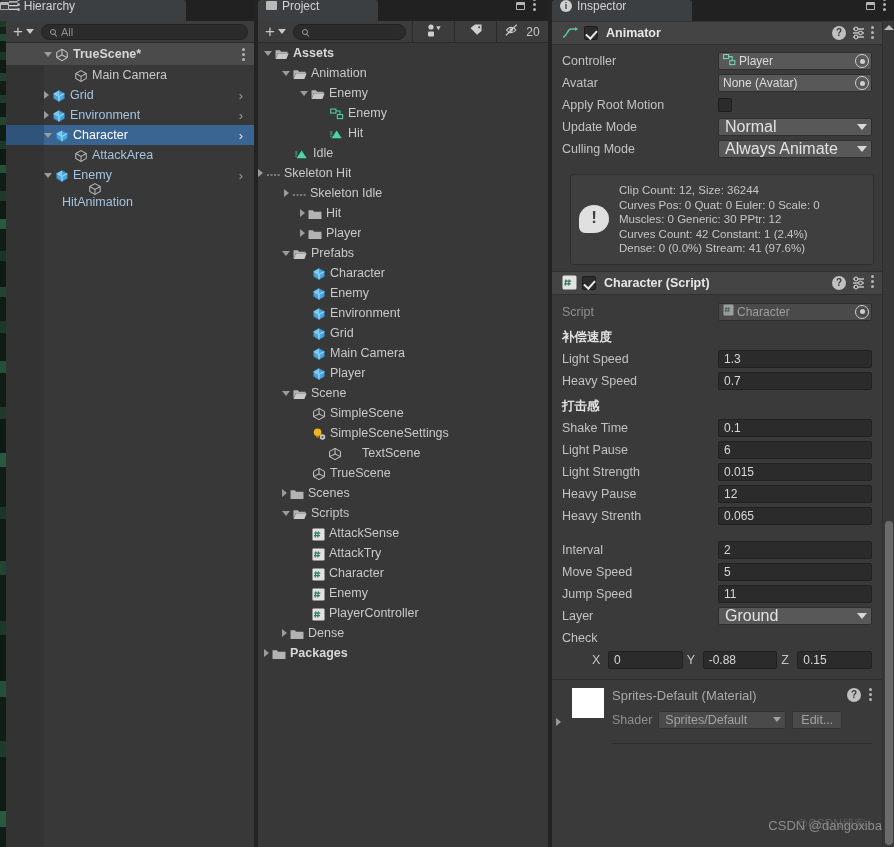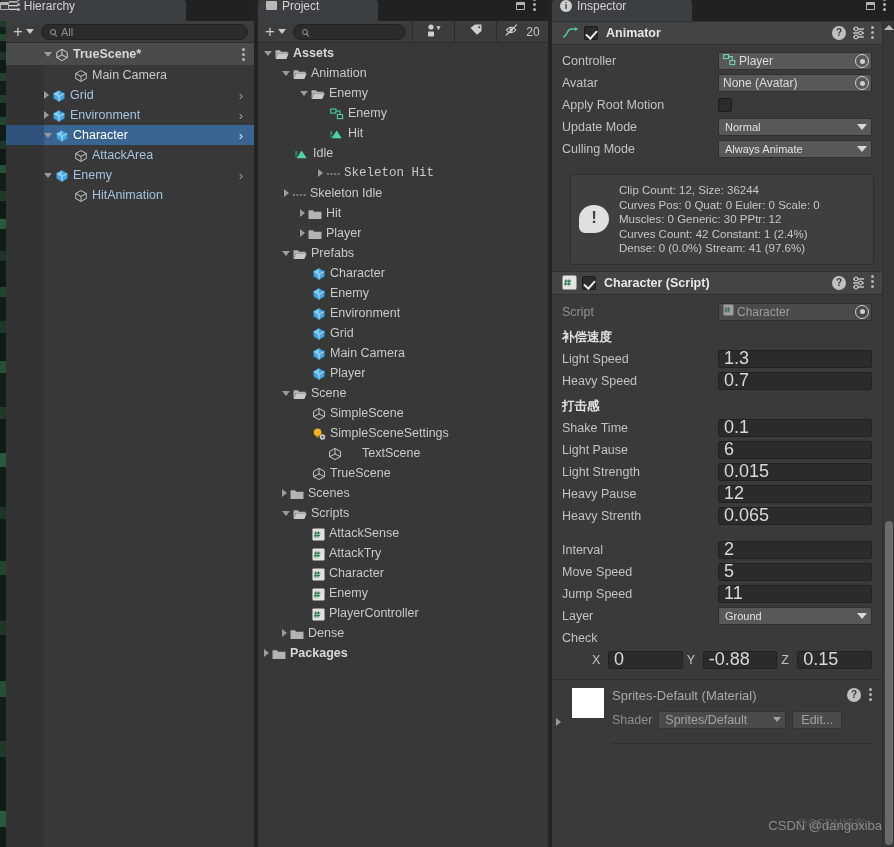--- a/index.html
+++ b/index.html
@@ -208,26 +208,26 @@
   .objfield.readonly { background: #4a4a4a; color: #9d9d9d; }
   .objfield .odot {
     margin-left: auto; width: 14px; height: 14px; border-radius: 50%;
     border: 1.5px solid #cfcfcf; display: flex; align-items: center;
     justify-content: center; flex: none;
   }
   .objfield .odot::after { content: ""; width: 5px; height: 5px; border-radius: 50%; background: #cfcfcf; }
   .numfield {
     flex: 1; height: 18px; background: #2b2b2b; border: 1px solid #212121;
     border-radius: 2px; display: flex; align-items: center; padding: 0 5px;
-    color: #d8d8d8; font-size: 18px;
+    color: #d8d8d8; font-size: 12px;
   }
   .dropdown {
     flex: 1; height: 18px; background: #585858; border: 1px solid #2e2e2e;
     border-radius: 2px; display: flex; align-items: center; padding: 0 4px 0 6px;
-    color: #e2e2e2; font-size: 11px;
+    color: #e2e2e2; font-size: 16px;
   }
   .dropdown .dcaret {
     margin-left: auto; width: 0; height: 0; flex: none;
     border-left: 5px solid transparent; border-right: 5px solid transparent;
     border-top: 6px solid #d8d8d8;
   }
   .grouplabel { font-weight: bold; color: #e2e2e2; font-size: 12.5px; padding: 6px 0 2px 0; }
   .infobox {
     margin: 6px 8px 4px 18px; background: #3f3f3f; border: 1px solid #2e2e2e;
     border-radius: 3px; display: flex; align-items: center; gap: 10px;
@@ -404,21 +404,21 @@
               <span class="ico ico-prefab"><svg viewBox="0 0 16 16" width="14" height="14">
                   <path d="M8 1.8 14 5.2v5.6L8 14.2 2 10.8V5.2z" fill="#4aa7e0" stroke="#2b82ba" stroke-width="1"></path>
                   <path d="M2 5.2 8 8.5l6-3.3M8 8.5v5.7" fill="none" stroke="#bfe4f7" stroke-width="1.05"></path>
                   <path d="M8 1.8 2 5.2 8 8.5z" fill="#7fc8ee"></path>
                 </svg></span>
               <span class="rowlabel">Enemy</span>
             </span>
             <span class="chev">›</span>
           </div>
           <div class="row hrow">
-            <span class="rowinner" style="padding-left: 56px;">
+            <span class="rowinner" style="padding-left: 56px; flex-direction: column;">
               <span class="twisty none"></span>
               <span class="ico ico-cube-grey"><svg viewBox="0 0 16 16" width="14" height="14">
                   <path d="M8 1.8 14 5.2v5.6L8 14.2 2 10.8V5.2z" fill="none" stroke="#b8b8b8" stroke-width="1.15"></path>
                   <path d="M2 5.2 8 8.5l6-3.3M8 8.5v5.7" fill="none" stroke="#b8b8b8" stroke-width="1.15"></path>
                 </svg></span>
               <span class="rowlabel">HitAnimation</span>
             </span>
           </div>
         </div>
     </div>
@@ -524,21 +524,21 @@
             <span class="rowlabel">Hit</span>
           </div>
           <div class="row prow" style="padding-left: 25px;">
             <span class="twisty none"></span>
             <span class="ico ico-anim"><svg viewBox="0 0 16 13" width="14" height="12">
                 <path d="M7.6 2.4 13.4 11.4H1.8z" fill="#49d6a8"></path>
                 <path d="M0.4 4.2h2.2M0.4 6.6h2.2M0.4 9h1.4" stroke="#49d6a8" stroke-width="1.2"></path>
               </svg></span>
             <span class="rowlabel">Idle</span>
           </div>
-          <div class="row prow" style="padding-left: 60px; font-family: Liberation Mono, monospace;">
+          <div class="row prow" style="">
             <span class="twisty closed"></span>
             <span class="ico ico-dots"><svg viewBox="0 0 18 10" width="16" height="10">
                 <path d="M1 5h2.4M5 5h2.4M9 5h2.4M13 5h2.4" stroke="#8d8d8d" stroke-width="1.8"></path>
               </svg></span>
             <span class="rowlabel">Skeleton Hit</span>
           </div>
           <div class="row prow" style="padding-left: 26px;">
             <span class="twisty closed"></span>
             <span class="ico ico-dots"><svg viewBox="0 0 18 10" width="16" height="10">
                 <path d="M1 5h2.4M5 5h2.4M9 5h2.4M13 5h2.4" stroke="#8d8d8d" stroke-width="1.8"></path>

